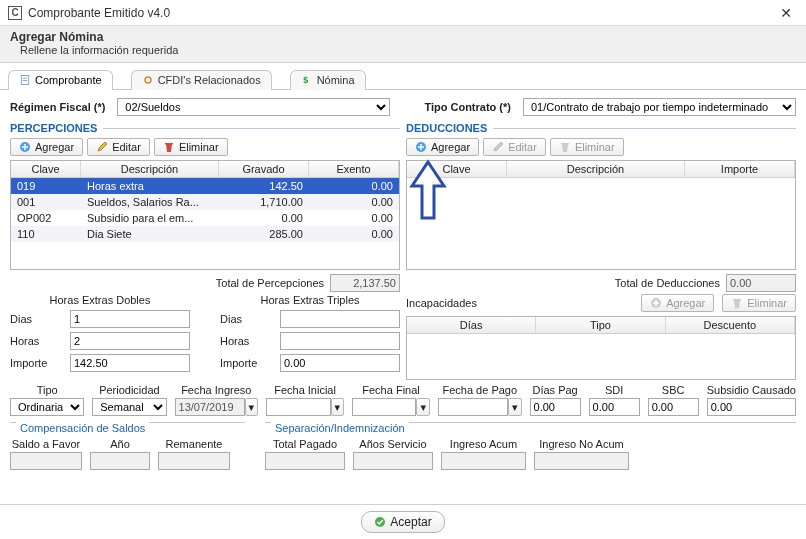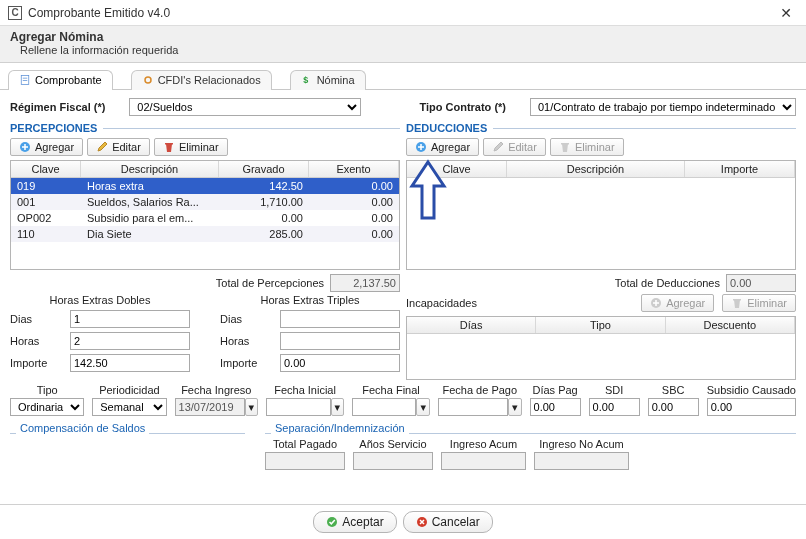--- a/index.html
+++ b/index.html
@@ -9,21 +9,21 @@
   .titlebar .title { flex:1; font-size:12px; color:#333; }
   .titlebar .close { font-size:14px; padding:0 6px; cursor:default; color:#333; }
   .subhead { background:#f0f0f0; border-bottom:1px solid #d0d0d0; padding:4px 10px 6px; }
   .subhead .h1 { font-weight:bold; font-size:12px; color:#333; }
   .subhead .h2 { font-size:11px; color:#333; padding-left:10px; }
   .tabs { display:flex; align-items:flex-end; gap:18px; padding:6px 8px 0; border-bottom:1px solid #c8c8c8; background:#fff; }
   .tab { display:flex; align-items:center; gap:4px; padding:3px 10px 4px; border:1px solid #c8c8c8; border-bottom:none; border-top-left-radius:6px; border-top-right-radius:6px; background:#f7f7f7; font-size:11px; color:#333; cursor:default; position:relative; top:1px; }
   .tab.active { background:#fff; font-weight:normal; color:#000; }
   .tab .micon { width:12px;height:12px; }
   .content { padding:8px 10px 6px; }
-  .row { display:flex; align-items:center; gap:24px; }
+  .row { display:flex; align-items:center; gap:12px; }
   .fldlabel { white-space:nowrap; font-size:11px; }
   select, input[type=text] { font-size:11px; padding:1px 3px; border:1px solid #a9a9a9; background:#fff; height:18px; }
   input[readonly].ro { background:#f0f0f0; color:#555; }
   .columns { display:flex; gap:6px; margin-top:6px; }
   .col { flex:1 1 0; min-width:0; }
   .groupname { color:#1a63b3; font-weight:bold; font-size:11px; position:relative; }
   .grouprule { height:1px; background:#b8c9de; flex:1; margin-left:6px; }
   .grouphead { display:flex; align-items:center; margin-bottom:4px; }
   .btnrow { display:flex; gap:4px; margin-bottom:4px; }
   .btn { display:flex;align-items:center; gap:4px; padding:2px 8px; border:1px solid #b5b5b5; background:linear-gradient(#fff,#eee); border-radius:2px; font-size:11px; cursor:default; }
@@ -35,21 +35,21 @@
   .gh { padding:2px 6px; border-right:1px solid #d8d8d8; text-align:center; font-size:11px; white-space:nowrap; overflow:hidden; text-overflow:ellipsis; }
   .gridbody { }
   .gr { display:flex; height:16px; align-items:center; }
   .gr:nth-child(odd){ background:#fff; }
   .gr:nth-child(even){ background:#f3f3f9; }
   .gr.sel { background:#2f5fc9; color:#fff; }
   .gc { padding:0 6px; font-size:11px; white-space:nowrap; overflow:hidden; text-overflow:ellipsis; }
   .totrow { display:flex; justify-content:flex-end; align-items:center; gap:6px; margin-top:4px; }
   .minigrid { display:grid; grid-template-columns:auto 120px; column-gap:6px; row-gap:4px; align-items:center; }
   .minigrid .lab { text-align:left; font-size:11px; }
-  .sectionlabel { color:#1a63b3; font-size:11px; margin:6px 0 2px; display:flex; align-items:flex-end; }
+  .sectionlabel { color:#1a63b3; font-size:11px; margin:6px 0 2px; display:flex; align-items:flex-start; }
   .sectionlabel .dash{ width:6px;height:1px;background:#b8c9de;margin-right:4px;}
   .sectionlabel .rule{ flex:1;height:1px;background:#b8c9de;margin-left:4px;}
   .stack-row { display:flex; gap:8px; align-items:flex-start; margin-top:4px; flex-wrap:nowrap; }
   .stack { display:flex; flex-direction:column; gap:2px; }
   .stack .sl { font-size:11px; text-align:center; white-space:nowrap; }
   .stack input, .stack select { width:100%; }
   .arrow-overlay { position:absolute; pointer-events:none; }
   .footer { position:absolute; left:0; right:0; bottom:0; border-top:1px solid #d0d0d0; padding:6px 0; display:flex; justify-content:center; gap:6px; background:#fff; }
   .footer .btn { padding:3px 12px; font-size:12px;border-radius:10px; }
 </style>
@@ -321,20 +321,34 @@
       </div>
   </div>
 
   <div class="row" style="align-items:flex-start; gap:20px;">
     <div style="width:235px">
       <div class="sectionlabel">
           <span class="dash"></span>
           <span>Compensación de Saldos</span>
           <span class="rule"></span>
         </div>
+      <div class="stack-row">
+        <div class="stack" style="width:72px">
+            <div class="sl">Saldo a Favor</div>
+            <input type="text" readonly="" class="ro" value="" style="">
+          </div>
+        <div class="stack" style="width:60px">
+            <div class="sl">Año</div>
+            <input type="text" readonly="" class="ro" value="" style="">
+          </div>
+        <div class="stack" style="width:72px">
+            <div class="sl">Remanente</div>
+            <input type="text" readonly="" class="ro" value="" style="">
+          </div>
+      </div>
     </div>
     <div style="flex:1">
       <div class="sectionlabel">
           <span class="dash"></span>
           <span>Separación/Indemnización</span>
           <span class="rule"></span>
         </div>
       <div class="stack-row">
         <div class="stack" style="width:80px">
             <div class="sl">Total Pagado</div>
@@ -359,20 +373,13 @@
 </div>
 
 <div class="footer">
   <div class="btn">
     <svg class="bicon" viewBox="0 0 12 12">
         <circle cx="6" cy="6" r="5" fill="#4caf50"></circle>
         <path d="M3.5 6l1.8 1.8L8.8 4" stroke="#fff" stroke-width="1.5" fill="none"></path>
       </svg>
     <span>Aceptar</span>
   </div>
-  <div class="btn">
-    <svg class="bicon" viewBox="0 0 12 12">
-        <circle cx="6" cy="6" r="5" fill="#d23c2a"></circle>
-        <path d="M4 4l4 4M8 4l-4 4" stroke="#fff" stroke-width="1.5"></path>
-      </svg>
-    <span>Cancelar</span>
-  </div>
 </div>
 
 </body></html>

